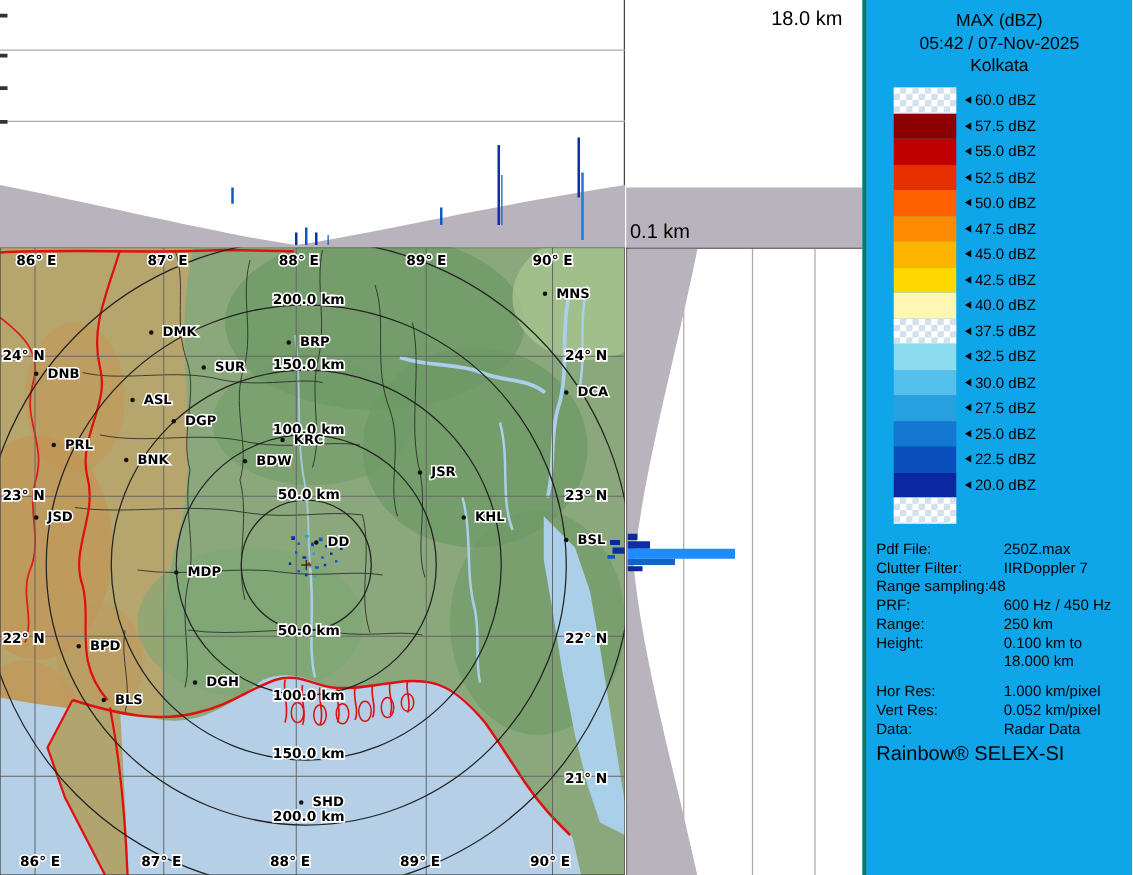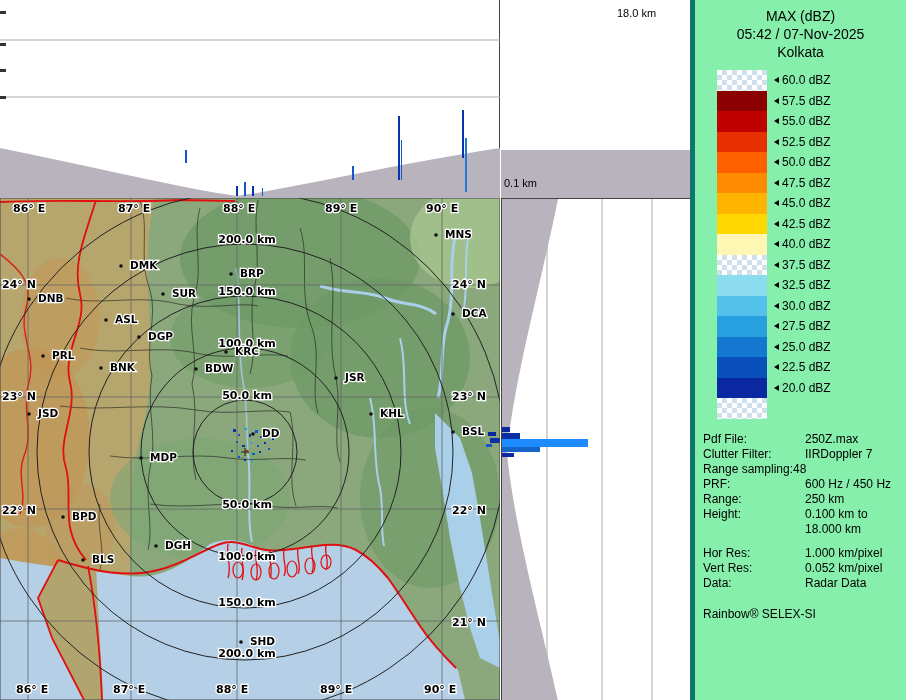--- a/index.html
+++ b/index.html
@@ -5,43 +5,43 @@
   html,body{margin:0;padding:0;background:#ffffff;}
   .screen{position:relative;width:906px;height:700px;background:#fff;
           font-family:"Liberation Sans",sans-serif;overflow:hidden;color:#000;}
   .top-panel{position:absolute;left:0;top:0;width:500px;height:198px;background:#fff;
              border-right:1px solid #444;box-sizing:border-box;}
   .gap-white{position:absolute;left:501px;top:0;width:189px;height:150px;background:#fff;}
   .corner-gray{position:absolute;left:501px;top:150px;width:189px;height:48px;background:#b9b3bd;}
   .map-panel{position:absolute;left:0;top:198px;width:500px;height:502px;}
   .right-panel{position:absolute;left:501px;top:198px;width:189px;height:502px;background:#fff;
                border-left:1px solid #444;border-top:1px solid #444;box-sizing:border-box;}
-  .h-label{position:absolute;font-size:11px;color:#000;white-space:nowrap;}
+  .h-label{position:absolute;font-size:16px;color:#000;white-space:nowrap;}
   #label-18{left:617px;top:7px;}
   #label-01{left:504px;top:177px;}
 
-  .sidebar{position:absolute;left:690px;top:0;width:216px;height:700px;background:#86efac;
-           border-left:5px solid #0f766e;box-sizing:border-box;padding-top:7px;}
+  .sidebar{position:absolute;left:690px;top:0;width:216px;height:700px;background:#0ea5e9;
+           border-left:3px solid #0f766e;box-sizing:border-box;padding-top:7px;}
   .sb-title{text-align:center;font-size:14px;line-height:18px;}
   #legend{margin-top:9px;padding-left:22px;text-align:right;}
   .lg-row{display:flex;align-items:center;height:20.5px;}
   .lg-swatch{width:50px;height:20.5px;flex:0 0 50px;}
   .checker{background-image:
       linear-gradient(45deg,#cfe0ec 25%,transparent 25%,transparent 75%,#cfe0ec 75%),
       linear-gradient(45deg,#cfe0ec 25%,#ffffff 25%,#ffffff 75%,#cfe0ec 75%);
       background-size:10px 10px;background-position:0 0,5px 5px;}
   .lg-arrow{width:0;height:0;border-top:3px solid transparent;border-bottom:3px solid transparent;
             border-right:5px solid #000;margin-left:7px;}
   .lg-label{font-size:12px;margin-left:3px;white-space:nowrap;}
   .info{margin-top:13px;padding-left:8px;font-size:12px;line-height:15px;}
   .info-row{display:flex;}
   .info-label{width:102px;flex:0 0 102px;white-space:nowrap;}
   .info-value{white-space:nowrap;}
   .info-spacer{height:9px;}
-  .footer{margin-top:16px;padding-left:8px;font-size:12px;}
+  .footer{margin-top:4px;padding-left:8px;font-size:16px;}
 
   svg text{font-family:"DejaVu Sans","Liberation Sans",sans-serif;}
   .map-label{font-size:10.5px;font-weight:700;fill:#000;paint-order:stroke;stroke:#ffffff;stroke-width:2.4px;}
   .ring-label{font-size:11px;font-weight:700;fill:#000;paint-order:stroke;stroke:#ffffff;stroke-width:2.6px;text-anchor:middle;}
   .grid-label{font-size:11px;font-weight:700;fill:#000;paint-order:stroke;stroke:#ffffff;stroke-width:2.6px;}
 </style>
 </head>
 <body>
 
 <div class="screen">

